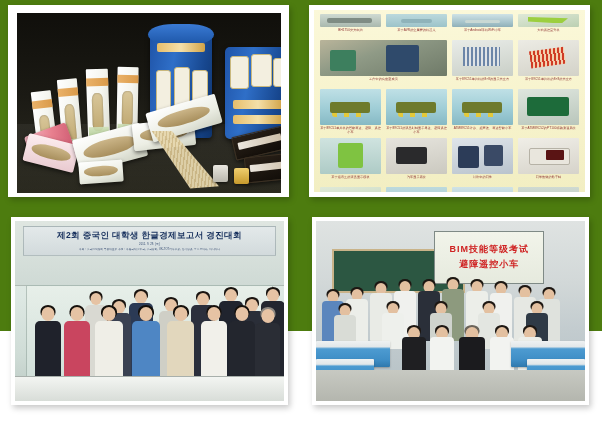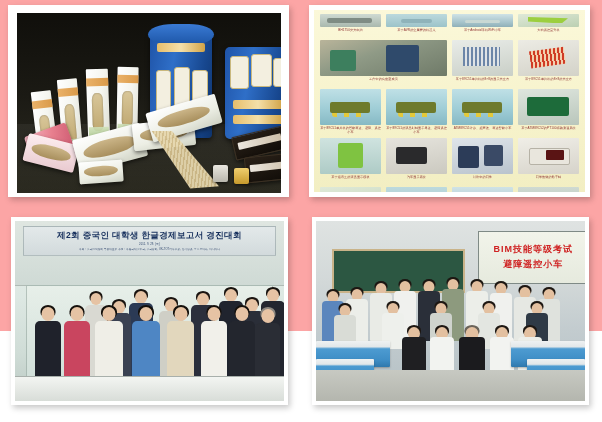--- a/index.html
+++ b/index.html
@@ -13,21 +13,21 @@
     font-family: "Liberation Sans", sans-serif;
     overflow: hidden;
   }
 
   .gallery-grid {
     width: 602px;
     height: 331px;
     display: grid;
     grid-template-columns: 301px 301px;
     grid-template-rows: 211px 211px;
-    background: #fca5a5;
+    background: #4d7c0f;
   }
 
   .cell {
     position: relative;
     box-sizing: border-box;
     display: flex;
     align-items: center;
     justify-content: center;
     overflow: hidden;
   }
@@ -360,21 +360,20 @@
     background-color:#2c5742;
     border:2px solid #c9b389;
   }
   .screen{
     position:absolute;left:44%;top:6%;width:40%;height:28%;
     background:linear-gradient(180deg,#f2f4ea,#e6eade);
     border:1px solid #7f8a86;
     display:flex;flex-direction:column;
     align-items:center;justify-content:center;
     gap:2px;
-    margin-left:44px;
   }
   .screen .slogan{
     font-size:9px;color:#cf2222;font-weight:bold;letter-spacing:1px;
     white-space:nowrap;
   }
   .screen .slogan2{
     font-size:9px;color:#cf2222;font-weight:bold;letter-spacing:1px;
     white-space:nowrap;
   }
   .deskrow{

